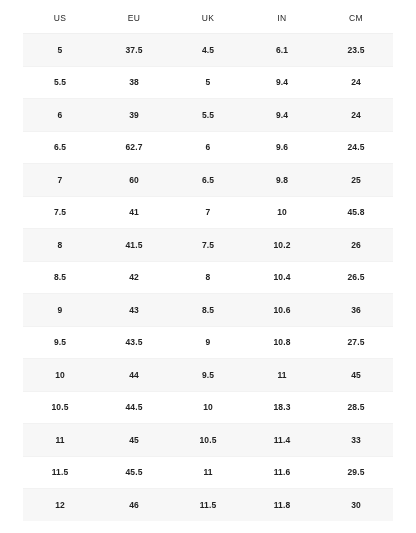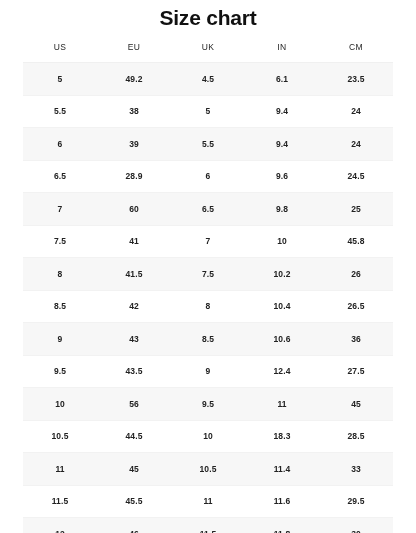--- a/index.html
+++ b/index.html
@@ -74,21 +74,20 @@
   .col-eu   { width: 74px; }
   .col-uk   { width: 74px; }
   .col-in   { width: 74px; }
   .col-cm   { width: 74px; }
 </style>
 </head>
 <body>
 
 <div class="page">
 
-  <div class="chart-title">Size chart</div>
 
   <table class="size-table">
     <colgroup>
       <col class="col-us">
       <col class="col-eu">
       <col class="col-uk">
       <col class="col-in">
       <col class="col-cm">
     </colgroup>
     <thead>
@@ -96,42 +95,42 @@
         <th>US</th>
         <th>EU</th>
         <th>UK</th>
         <th>IN</th>
         <th>CM</th>
       </tr>
     </thead>
     <tbody id="table-body">
         <tr class="row-shaded">
           <td>5</td>
-          <td>49.2</td>
+          <td>37.5</td>
           <td>4.5</td>
           <td>6.1</td>
           <td>23.5</td>
         </tr>
         <tr class="row-plain">
           <td>5.5</td>
           <td>38</td>
           <td>5</td>
           <td>9.4</td>
           <td>24</td>
         </tr>
         <tr class="row-shaded">
           <td>6</td>
           <td>39</td>
           <td>5.5</td>
           <td>9.4</td>
           <td>24</td>
         </tr>
         <tr class="row-plain">
           <td>6.5</td>
-          <td>28.9</td>
+          <td>62.7</td>
           <td>6</td>
           <td>9.6</td>
           <td>24.5</td>
         </tr>
         <tr class="row-shaded">
           <td>7</td>
           <td>60</td>
           <td>6.5</td>
           <td>9.8</td>
           <td>25</td>
@@ -161,26 +160,26 @@
           <td>9</td>
           <td>43</td>
           <td>8.5</td>
           <td>10.6</td>
           <td>36</td>
         </tr>
         <tr class="row-plain">
           <td>9.5</td>
           <td>43.5</td>
           <td>9</td>
-          <td>12.4</td>
+          <td>10.8</td>
           <td>27.5</td>
         </tr>
         <tr class="row-shaded">
           <td>10</td>
-          <td>56</td>
+          <td>44</td>
           <td>9.5</td>
           <td>11</td>
           <td>45</td>
         </tr>
         <tr class="row-plain">
           <td>10.5</td>
           <td>44.5</td>
           <td>10</td>
           <td>18.3</td>
           <td>28.5</td>

